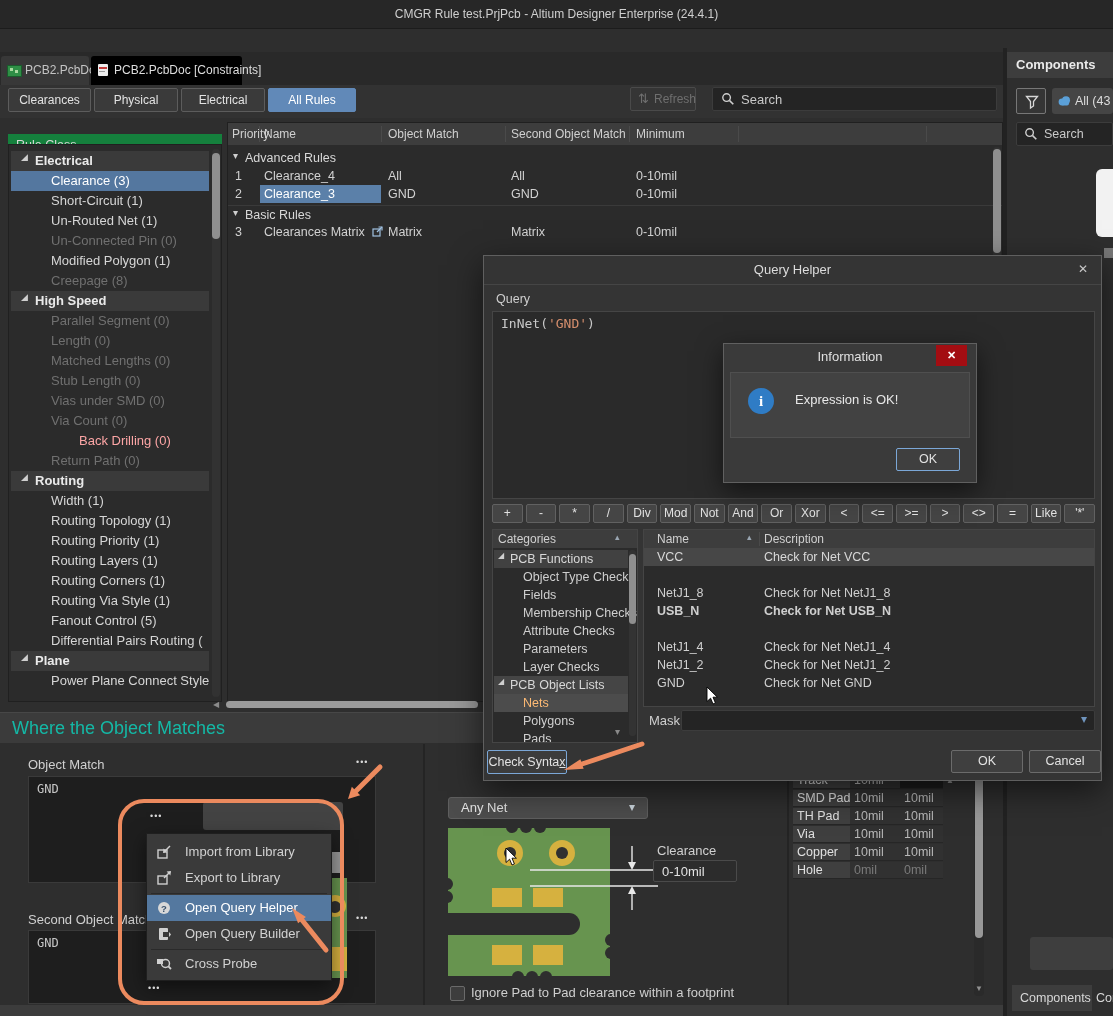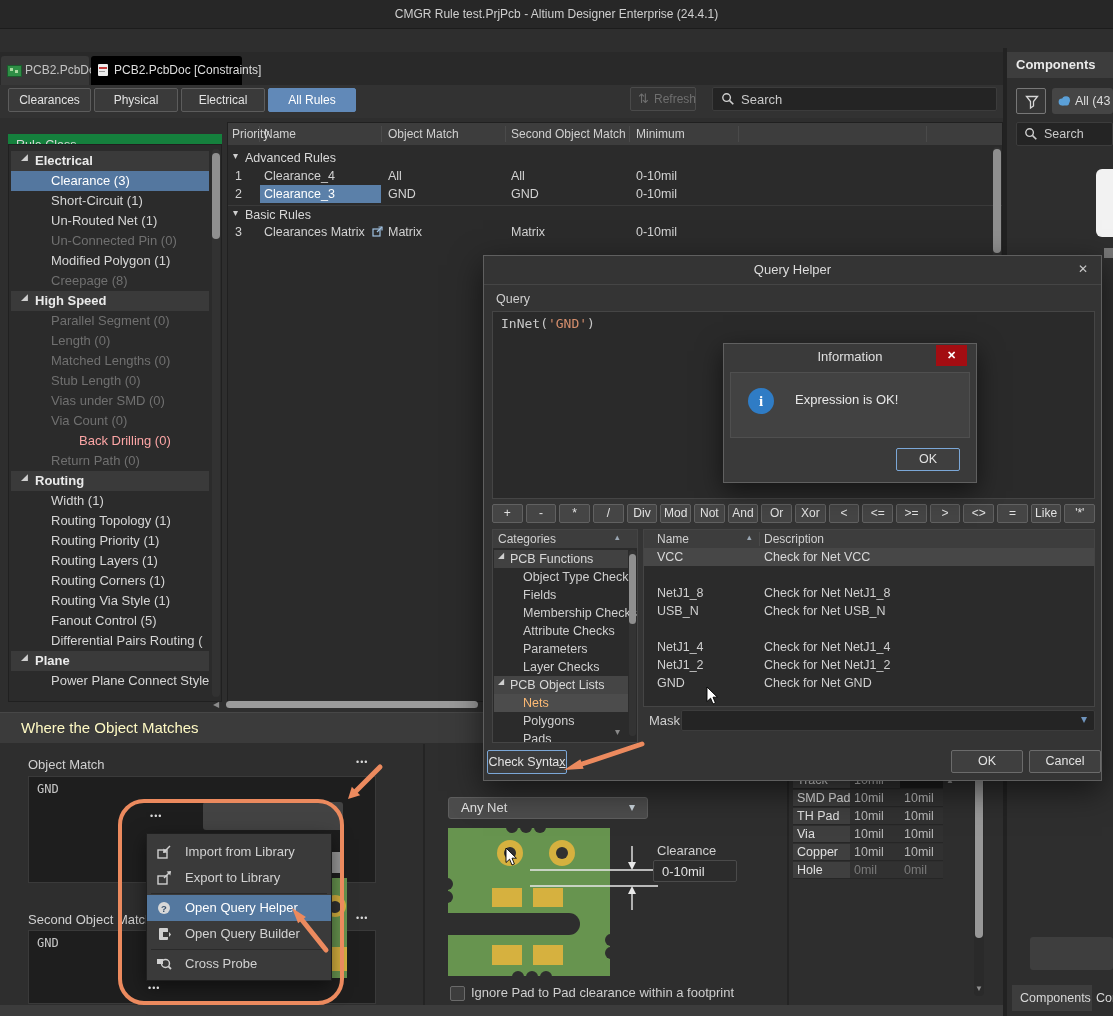--- a/index.html
+++ b/index.html
@@ -220,21 +220,21 @@
 
     <div class="abs" style="left:765px;top:24px;width:8px;height:552px;background:#323232;border-radius:4px;">
       <div class="abs thumb" style="left:0;top:2px;width:8px;height:104px;"></div>
     </div>
   </div>
 
   <span class="abs" style="left:213px;top:700px;font-size:8px;color:#8a8a8a;">◀</span>
   <div class="abs thumb" style="left:226px;top:701px;width:252px;height:7px;background:#9a9a9a;"></div>
 
   <div class="abs" style="left:0;top:712px;width:1003px;height:30px;background:#3b3b3b;border-top:1px solid #474747;">
-    <span class="abs nw" style="left:12px;line-height:30px;font-size:15px;color:#fef9c3;margin-left:9px;">Where the Object Matches</span>
+    <span class="abs nw" style="left:12px;line-height:30px;font-size:18px;color:#14b8a6;">Where the Object Matches</span>
   </div>
 
   <span class="abs nw" style="left:28px;top:757px;font-size:13px;color:#d0d0d0;">Object Match</span>
   <span class="abs nw" style="left:356px;top:757px;font-size:9px;letter-spacing:1px;color:#d8d8d8;">•••</span>
   <div class="abs" style="left:28px;top:776px;width:348px;height:107px;background:#1e1e1e;border:1px solid #3a3a3a;box-sizing:border-box;">
     <span class="abs nw mono" style="left:8px;top:5px;font-size:12px;color:#c8c8c8;">GND</span>
   </div>
   <span class="abs nw" style="left:28px;top:912px;font-size:13px;color:#d0d0d0;">Second Object Match</span>
   <span class="abs nw" style="left:356px;top:913px;font-size:9px;letter-spacing:1px;color:#d8d8d8;">•••</span>
   <div class="abs" style="left:28px;top:930px;width:348px;height:74px;background:#1e1e1e;border:1px solid #3a3a3a;box-sizing:border-box;">
@@ -527,21 +527,21 @@
         <span class="abs nw" style="left:120px;line-height:18px;">Description</span>
       </div>
       <div class="abs" style="left:0;top:18px;width:450px;height:18px;background:#474747;font-size:12.5px;color:#d8d8d8;">
         <span class="abs nw" style="left:13px;line-height:18px;">VCC</span>
         <span class="abs nw" style="left:120px;line-height:18px;">Check for Net VCC</span>
       </div>
       <div class="abs" style="left:0;top:54px;width:450px;height:18px;font-size:12.5px;color:#cfcfcf;">
         <span class="abs nw" style="left:13px;line-height:18px;">NetJ1_8</span>
         <span class="abs nw" style="left:120px;line-height:18px;">Check for Net NetJ1_8</span>
       </div>
-      <div class="abs" style="left:0;top:72px;width:450px;height:18px;font-size:12.5px;color:#cfcfcf;">
+      <div class="abs" style="left:0;top:72px;width:450px;height:18px;font-size:12.5px;color:#cfcfcf;font-weight:bold;">
         <span class="abs nw" style="left:13px;line-height:18px;">USB_N</span>
         <span class="abs nw" style="left:120px;line-height:18px;">Check for Net USB_N</span>
       </div>
       <div class="abs" style="left:0;top:108px;width:450px;height:18px;font-size:12.5px;color:#cfcfcf;">
         <span class="abs nw" style="left:13px;line-height:18px;">NetJ1_4</span>
         <span class="abs nw" style="left:120px;line-height:18px;">Check for Net NetJ1_4</span>
       </div>
       <div class="abs" style="left:0;top:126px;width:450px;height:18px;font-size:12.5px;color:#cfcfcf;">
         <span class="abs nw" style="left:13px;line-height:18px;">NetJ1_2</span>
         <span class="abs nw" style="left:120px;line-height:18px;">Check for Net NetJ1_2</span>

